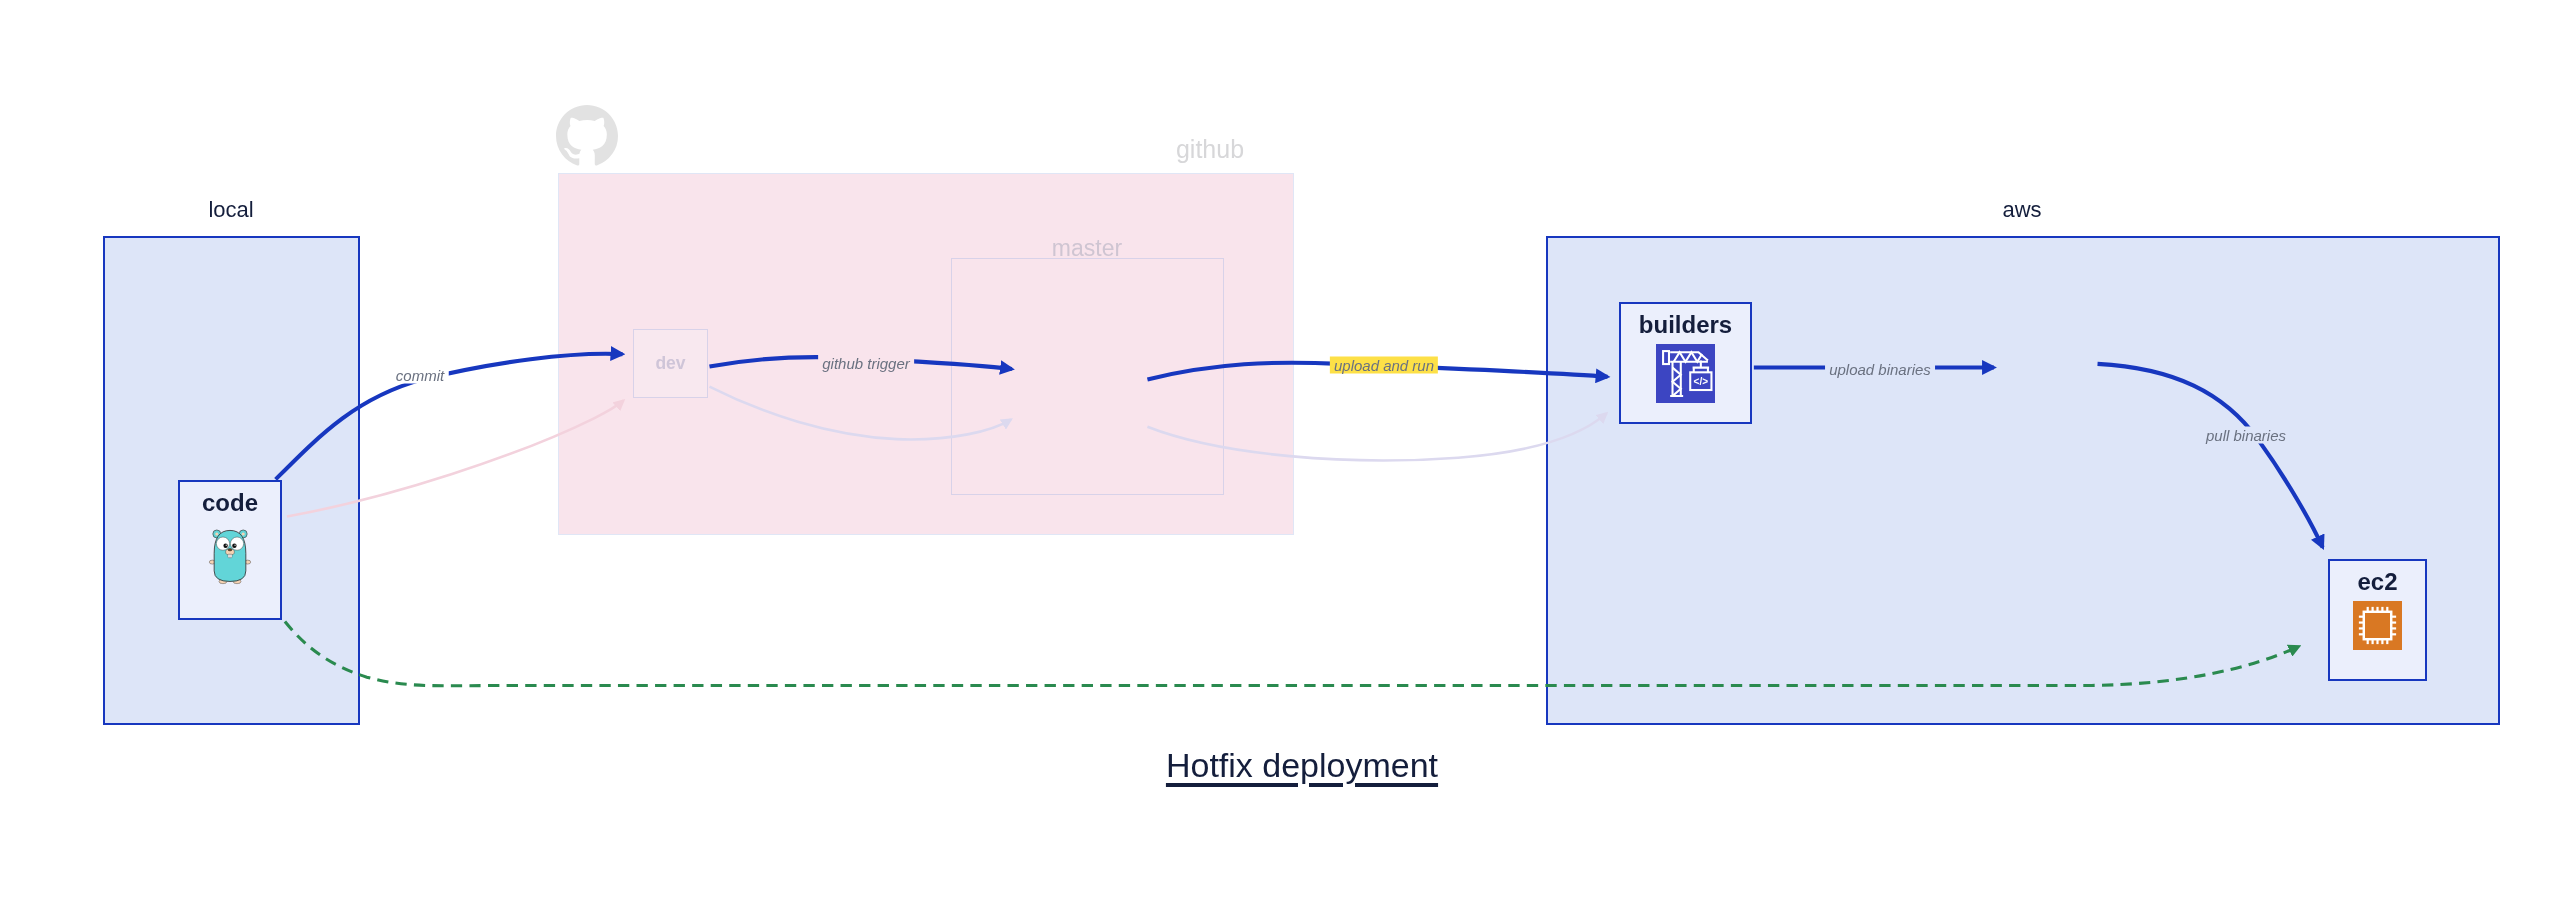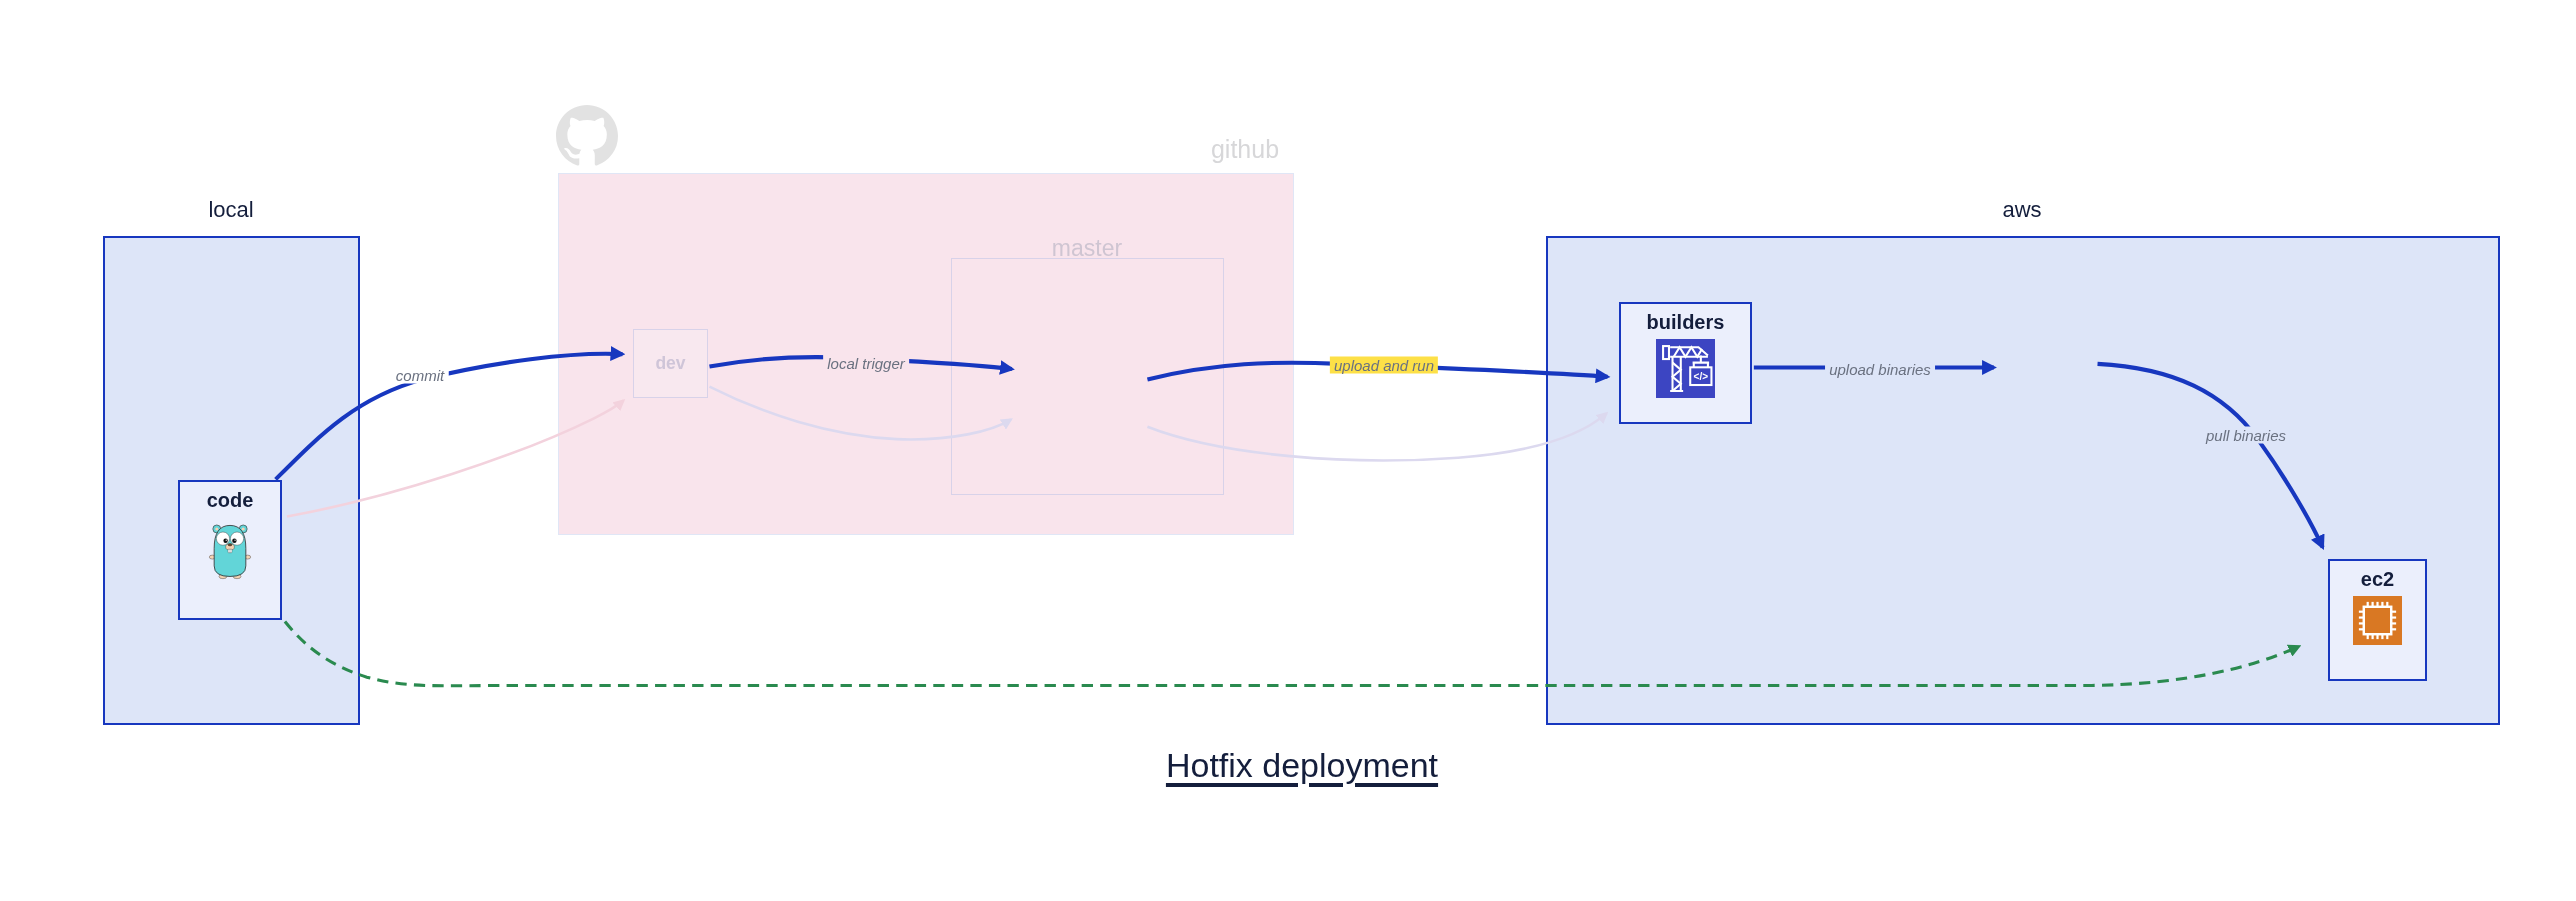--- a/index.html
+++ b/index.html
@@ -10,35 +10,35 @@
   
   .region{position:absolute;box-sizing:border-box;}
   .region-local{left:103px;top:236px;width:257px;height:489px;background:var(--regionFill);border:2.6px solid var(--blue);}
   .region-aws{left:1546px;top:236px;width:954px;height:489px;background:var(--regionFill);border:2.6px solid var(--blue);}
   .region-github{left:558px;top:173px;width:736px;height:362px;background:var(--pinkFill);border:1.5px solid var(--pinkBorder);}
   .region-master{left:951px;top:258px;width:273px;height:237px;background:transparent;border:1.5px solid var(--fadedBorder);}
 
   .region-label{position:absolute;font-size:22px;color:var(--navy);text-align:center;white-space:nowrap;transform:translateX(-50%);}
   .lbl-local{left:231px;top:197px;}
   .lbl-aws{left:2022px;top:197px;}
-  .lbl-github{left:1245px;top:135px;font-size:25px;color:var(--githubText);transform:translateX(-50%);}
+  .lbl-github{left:1210px;top:135px;font-size:25px;color:var(--githubText);transform:translateX(-50%);}
   .lbl-master{left:1087px;top:219px;font-size:23px;color:var(--fadedPinkText);margin-top:16px;}
 
   
   .node{position:absolute;box-sizing:border-box;display:flex;flex-direction:column;align-items:center;}
   .node-strong{border:2.6px solid var(--blue);background:var(--nodeFill);}
   .node-faded{border:1.5px solid var(--fadedBorder);background:var(--fadedNodeFill);justify-content:center;}
   .node-code{left:178px;top:480px;width:104px;height:140px;padding-top:7.2px;}
   .node-dev{left:633px;top:329px;width:75px;height:69px;}
   .node-workflows{left:1023px;top:350px;width:124px;height:85px;}
   .node-builders{left:1619px;top:302px;width:133px;height:122px;padding-top:7.2px;}
   .node-s3{left:2006px;top:302px;width:91px;height:122px;padding-top:7.2px;}
   .node-ec2{left:2328px;top:559px;width:99px;height:122px;padding-top:7.2px;}
 
-  .node-label{font-size:20px;font-weight:bold;color:var(--navy);white-space:nowrap;}
+  .node-label{font-size:24px;font-weight:bold;color:var(--navy);white-space:nowrap;}
   .node-label-faded{font-size:17.5px;font-weight:bold;color:var(--fadedLavText);white-space:nowrap;}
   .node-icon{margin-top:5.2px;display:block;}
 
   
   .edge-label{position:absolute;transform:translate(-50%,-50%);font-size:15px;font-style:italic;
     color:var(--grayLabel);white-space:nowrap;padding:1px 4.1px;line-height:1;}
   .elbl-commit{left:420px;top:375px;background:#ffffff;}
   .elbl-merge{left:866px;top:363px;background:var(--pinkFill);}
   .elbl-run{left:1384px;top:365px;background:#fde047;}
   .elbl-upload{left:1880px;top:369px;background:var(--regionFill);}
@@ -174,21 +174,21 @@
             <line x1="78" y1="44" x2="88" y2="44"></line>
           <line x1="78" y1="56" x2="88" y2="56"></line>
             <line x1="78" y1="68" x2="88" y2="68"></line>
           <rect x="22" y="22" width="56" height="56" stroke-width="5"></rect>
         </g>
       </svg>
     </span>
   </div>
 
   <span class="edge-label elbl-commit">commit</span>
-  <span class="edge-label elbl-merge">local trigger</span>
+  <span class="edge-label elbl-merge">github trigger</span>
   <span class="edge-label elbl-run">upload and run</span>
   <span class="edge-label elbl-upload">upload binaries</span>
   <span class="edge-label elbl-pull">pull binaries</span>
 
   <div class="title">Hotfix deployment</div>
 
 </div>
 
 
 </body></html>

